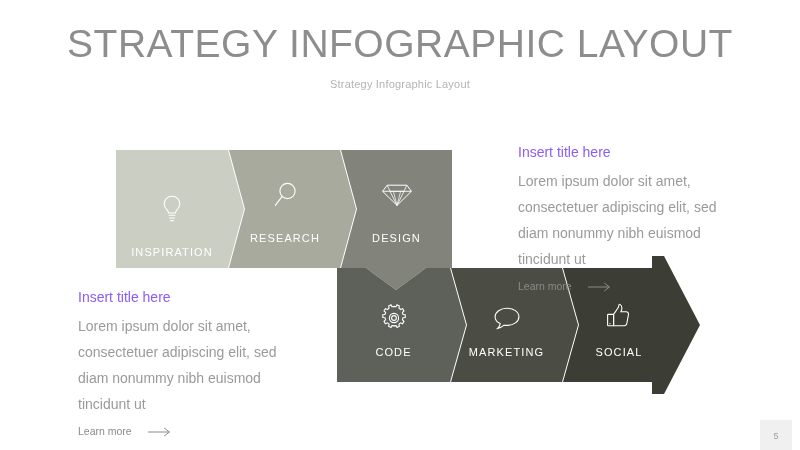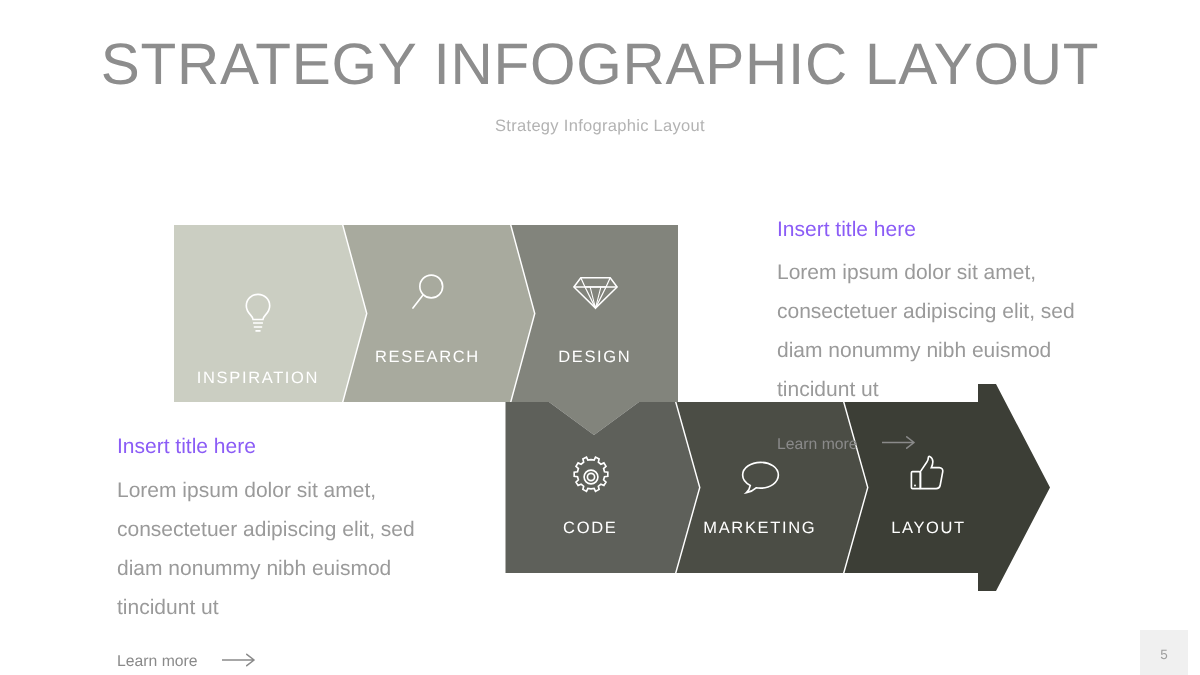--- a/index.html
+++ b/index.html
@@ -31,21 +31,21 @@
   .step .ic{
     position:absolute;left:0;right:0;display:flex;justify-content:center;
   }
   .ic svg{display:block;}
 
   
   .tblock{position:absolute;}
   .tblock .t-title{font-size:14px;color:#8b5cf6;font-weight:400;margin:0 0 9px 0;}
   .tblock .t-body{font-size:14px;color:#9a9a9a;line-height:1.85;margin:0;width:208px;}
   .tblock .t-more{
-    display:flex;align-items:flex-start;gap:16px;margin-top:17px;
+    display:flex;align-items:flex-end;gap:16px;margin-top:7px;
     font-size:10.5px;color:#8a8a8a;
   }
   .t-more .arrow{display:block;}
 
   
   .page-badge{
     position:absolute;left:760px;top:420px;width:32px;height:32px;
     background:#f0f0f0;display:flex;align-items:center;justify-content:center;
     font-size:9px;color:#9d9d9d;
   }
@@ -127,21 +127,21 @@
   </div>
 
   <div class="step" style="left:563px;top:268px;width:112px;height:114px;">
     <div class="ic" style="top:34px;">
       <svg width="28" height="30" viewBox="0 0 28 30" fill="none" stroke="#ffffff" stroke-width="1.1">
         <path d="M8.6 12.4l4.2-6.2c.7-1 1.1-2 1.1-3.2 0-.6.6-.9 1.1-.6 1.2.7 1.9 2 1.9 3.5 0 1.3-.4 2.6-1 3.8h5.3c1.5 0 2.6 1.3 2.3 2.7l-1.7 9.1c-.25 1.3-1.4 2.2-2.7 2.2H8.6z"></path>
         <rect x="2.6" y="12.4" width="6" height="11.3" rx="0.7"></rect>
         <circle cx="5" cy="21.6" r="0.65" fill="#ffffff" stroke="none"></circle>
       </svg>
     </div>
-    <div class="lbl" style="top:78px;">LAYOUT</div>
+    <div class="lbl" style="top:78px;">SOCIAL</div>
   </div>
 
   <div class="tblock" style="left:518px;top:144px;">
     <p class="t-title">Insert title here</p>
     <p class="t-body">Lorem ipsum dolor sit amet, consectetuer adipiscing elit, sed diam nonummy nibh euismod tincidunt ut</p>
     <div class="t-more">
       <span>Learn more</span>
       <svg class="arrow" width="24" height="10" viewBox="0 0 24 10" fill="none" stroke="#8a8a8a" stroke-width="1">
         <path d="M0 5h21M16.5 1.2L21.4 5l-4.9 3.8" stroke-linecap="round" stroke-linejoin="round"></path>
       </svg>

